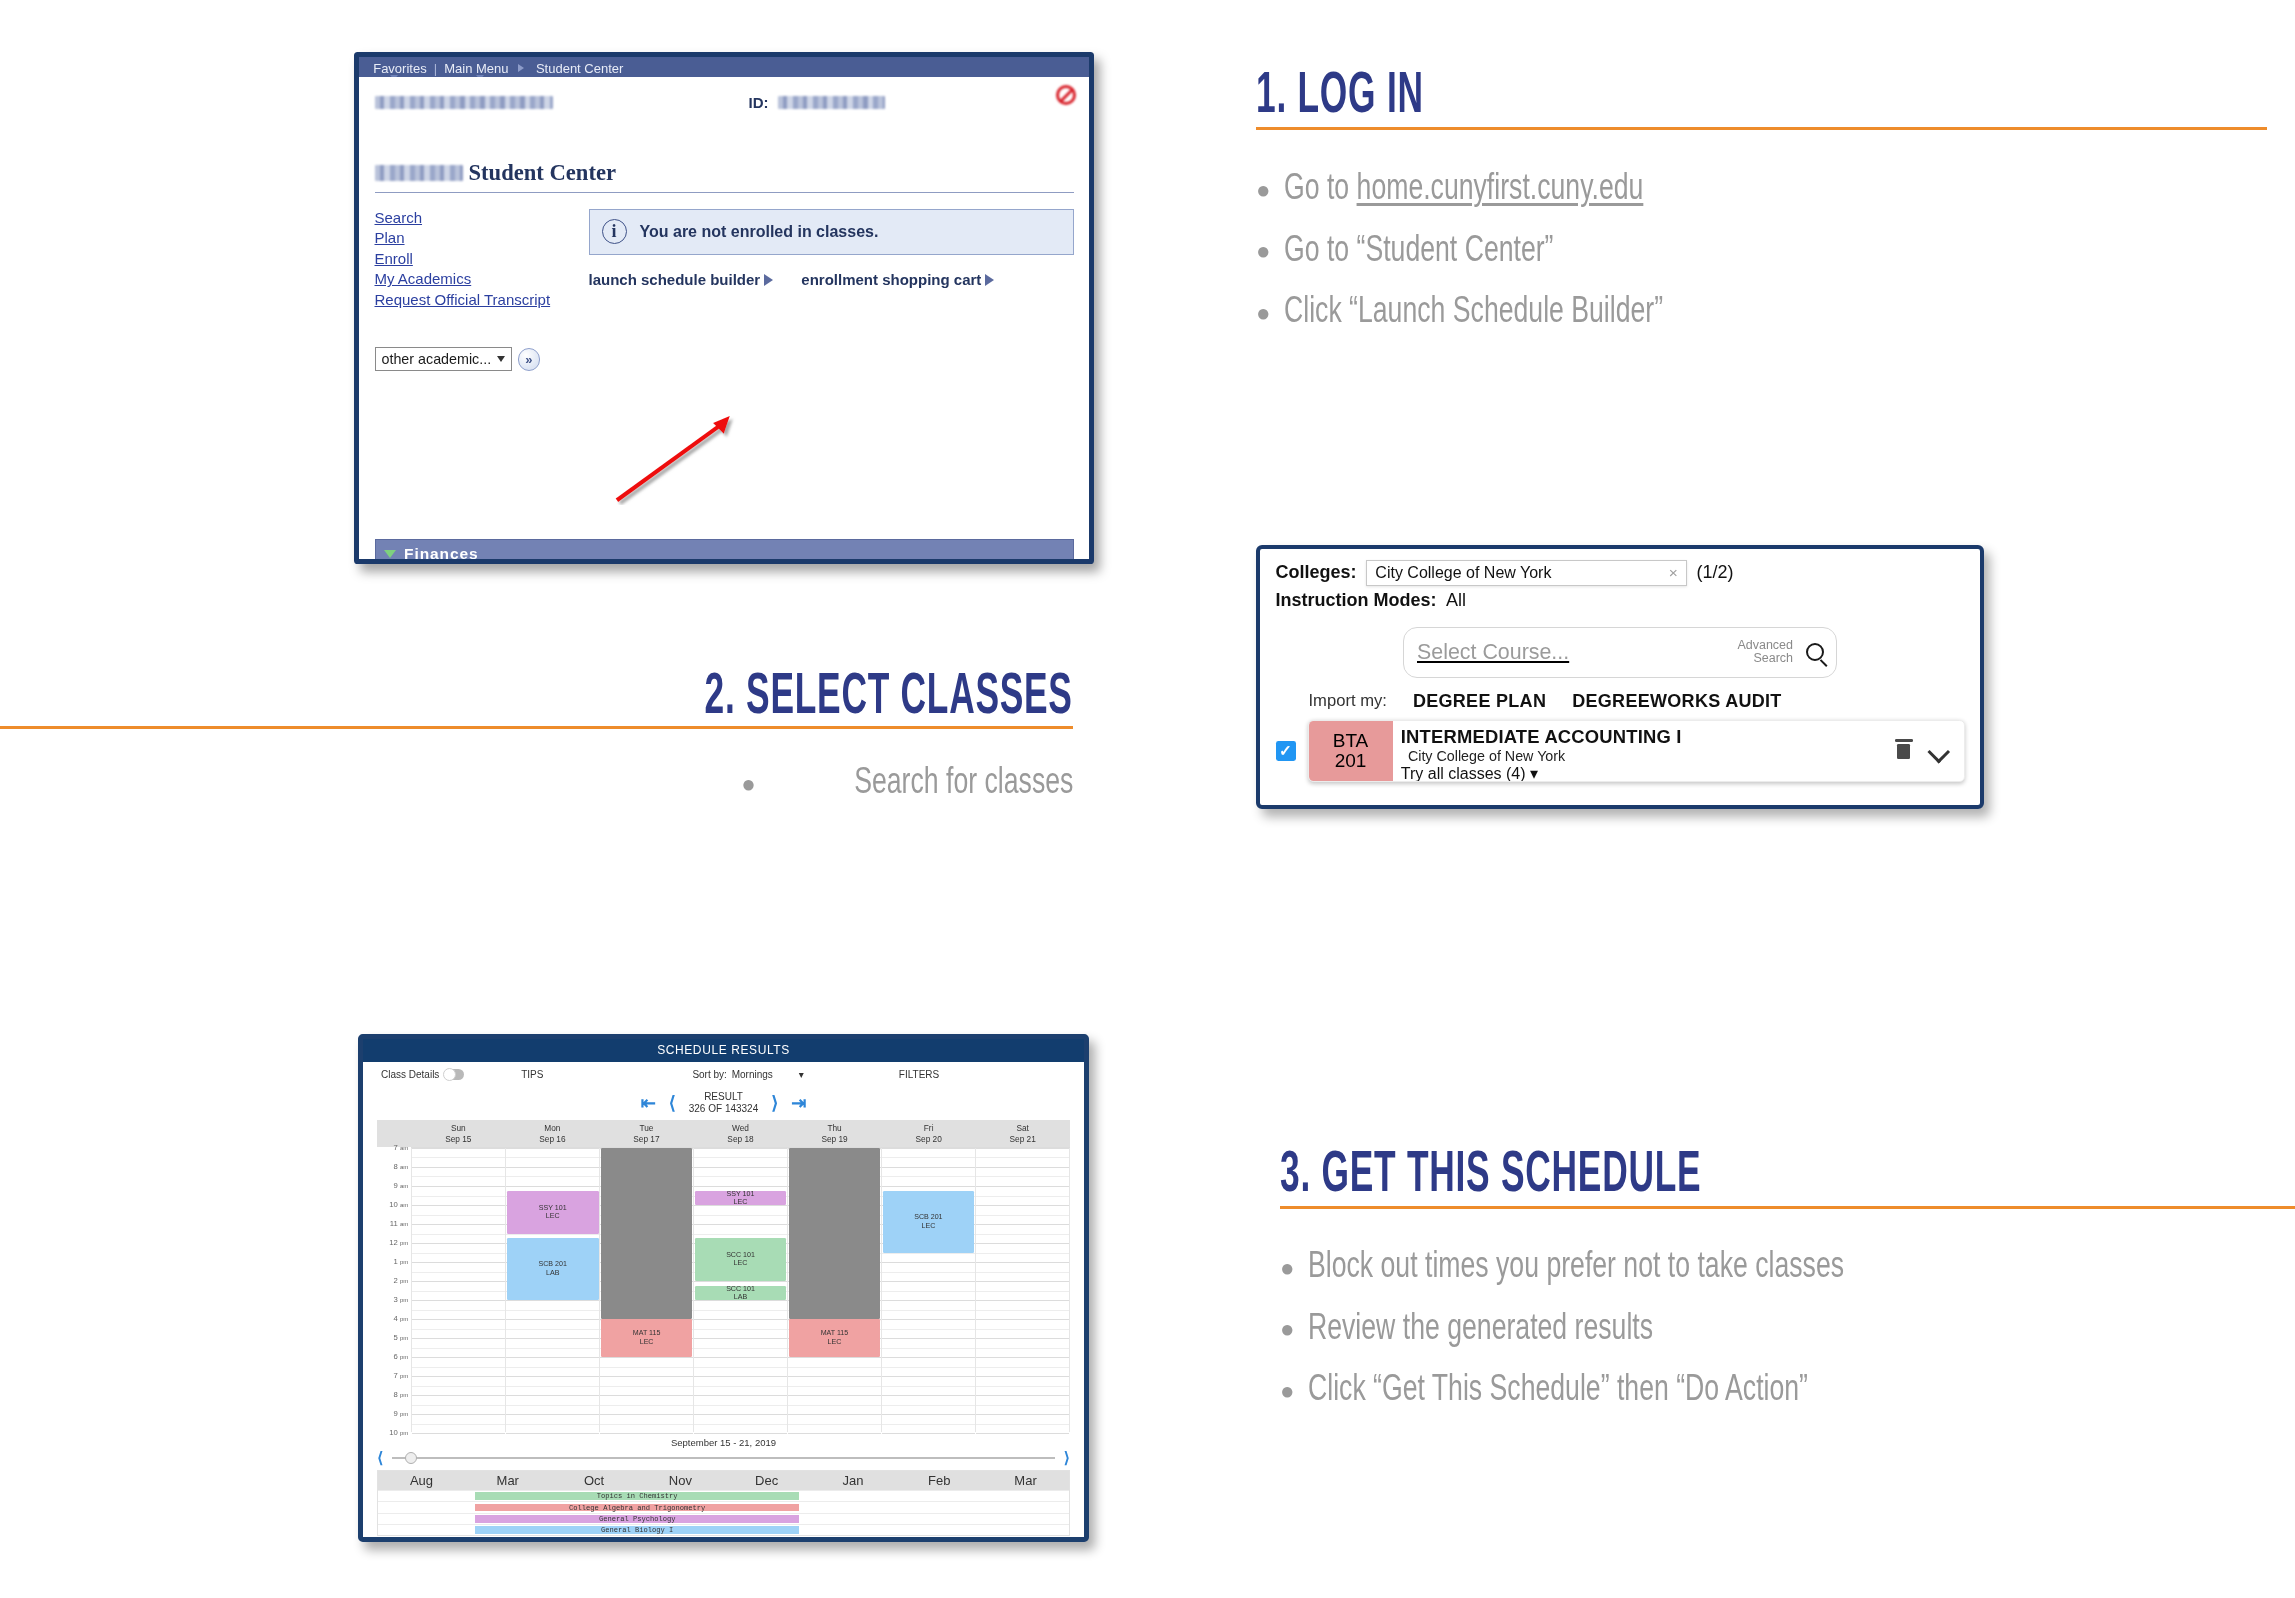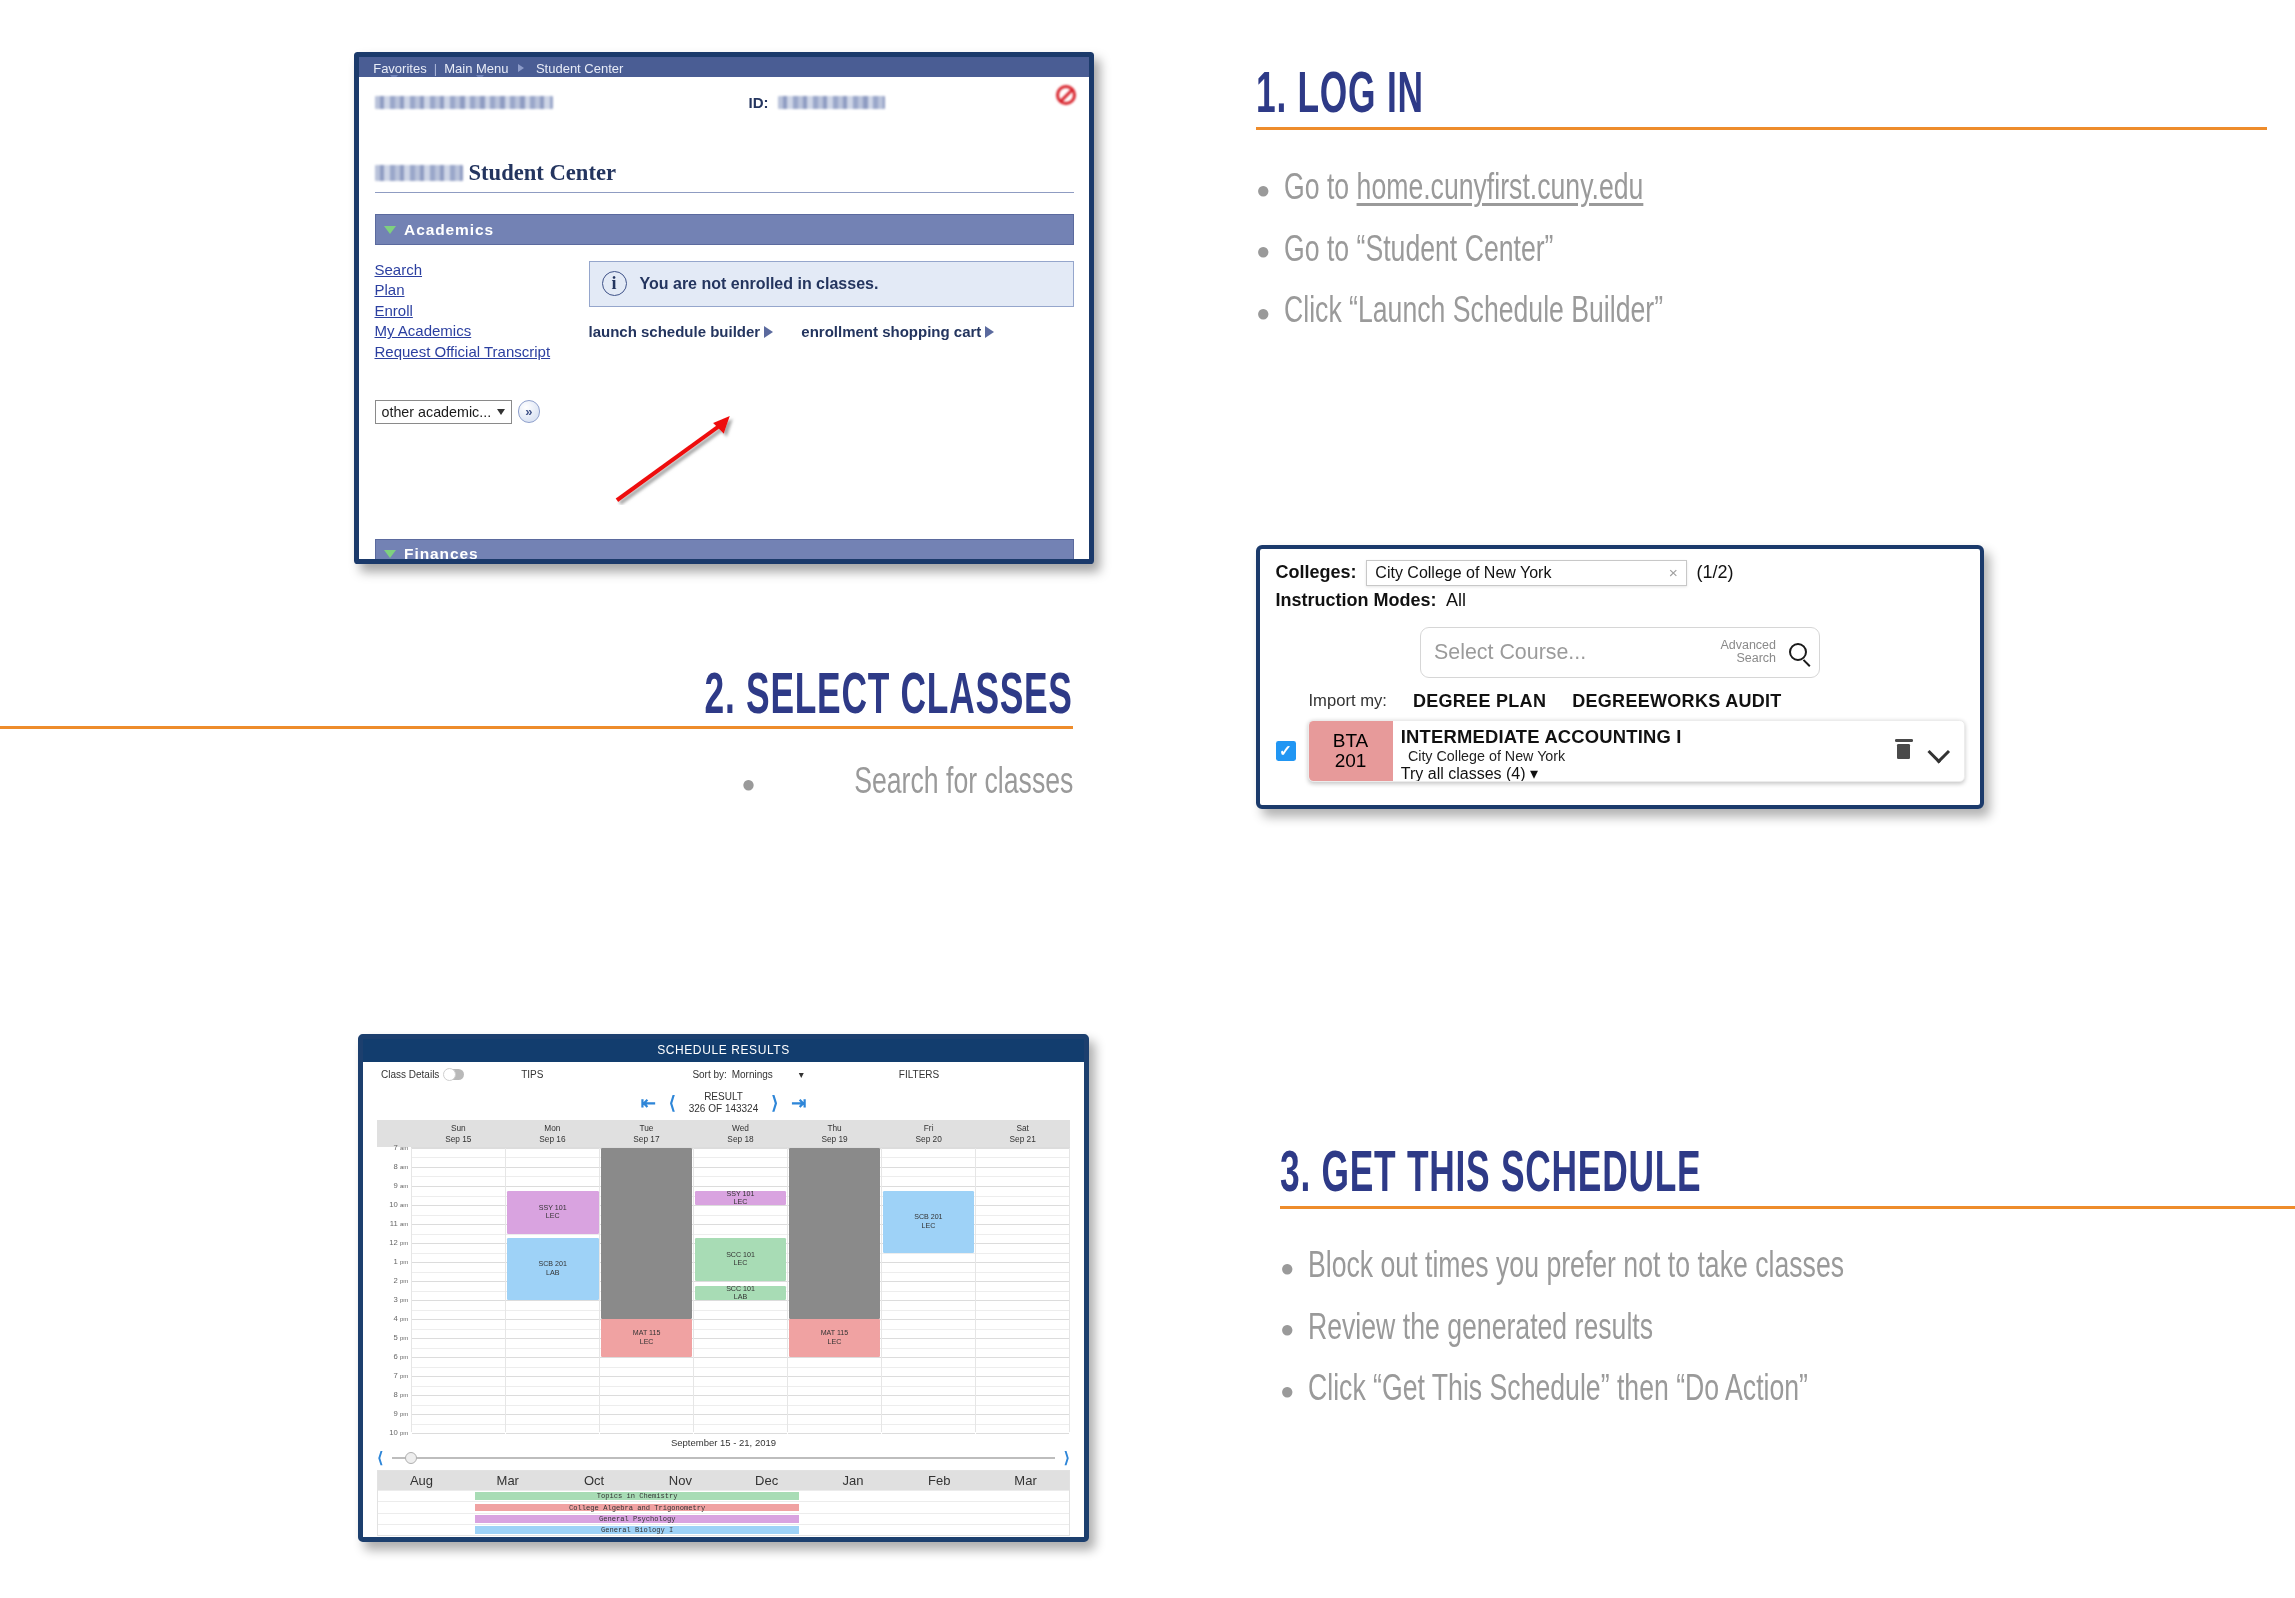--- a/index.html
+++ b/index.html
@@ -181,22 +181,22 @@
   .sel-input .val {
     font-size: 16px; color: #111;
     font-family: "Liberation Sans Narrow","Liberation Sans",sans-serif;
   }
   .sel-input .clear { position: absolute; right: 8.3px; color: #a0a0a0; font-size: 15.5px; }
   .sel-count {
     font-size: 18px; color: #111;
     font-family: "Liberation Sans Narrow","Liberation Sans",sans-serif;
   }
   .search-box {
-    margin: 15.5px auto 0 auto; width: 400px; height: 51px; border: 1.2px solid #d6d6d6;
-    border-radius: 9px; display: flex; align-items: center; padding: 0 13px; position: relative;
+    margin: 15.5px auto 0 auto; width: 434px; height: 51px; border: 1.2px solid #d6d6d6;
+    border-radius: 14px; display: flex; align-items: center; padding: 0 13px; position: relative; text-decoration: underline;
   }
   .search-box .ph {
     font-size: 21.4px; color: #9b9b9b;
     font-family: "Liberation Sans Narrow","Liberation Sans",sans-serif;
   }
   .adv-search {
     position: absolute; right: 43px; text-align: right; color: #8a8a8a; font-size: 12.5px;
     line-height: 1.05; font-family: "Liberation Sans Narrow","Liberation Sans",sans-serif;
   }
   .mag {
@@ -389,24 +389,20 @@
       <span class="redact name"></span>
       <span class="idlabel">ID:</span>
       <span class="redact" style="width:107px;margin-left:9.5px;"></span>
     </div>
 
     <div class="sc-title">
       <span class="redact"></span>
       <span>Student Center</span>
     </div>
 
-    <div class="panel-head">
-      <span class="tri-dn"></span>
-      <span>Academics</span>
-    </div>
 
     <div class="sc-cols">
       <div class="sc-links">
         <a>Search</a>
         <a>Plan</a>
         <a>Enroll</a>
         <a>My Academics</a>
         <a>Request Official Transcript</a>
       </div>
       <div class="sc-right">

